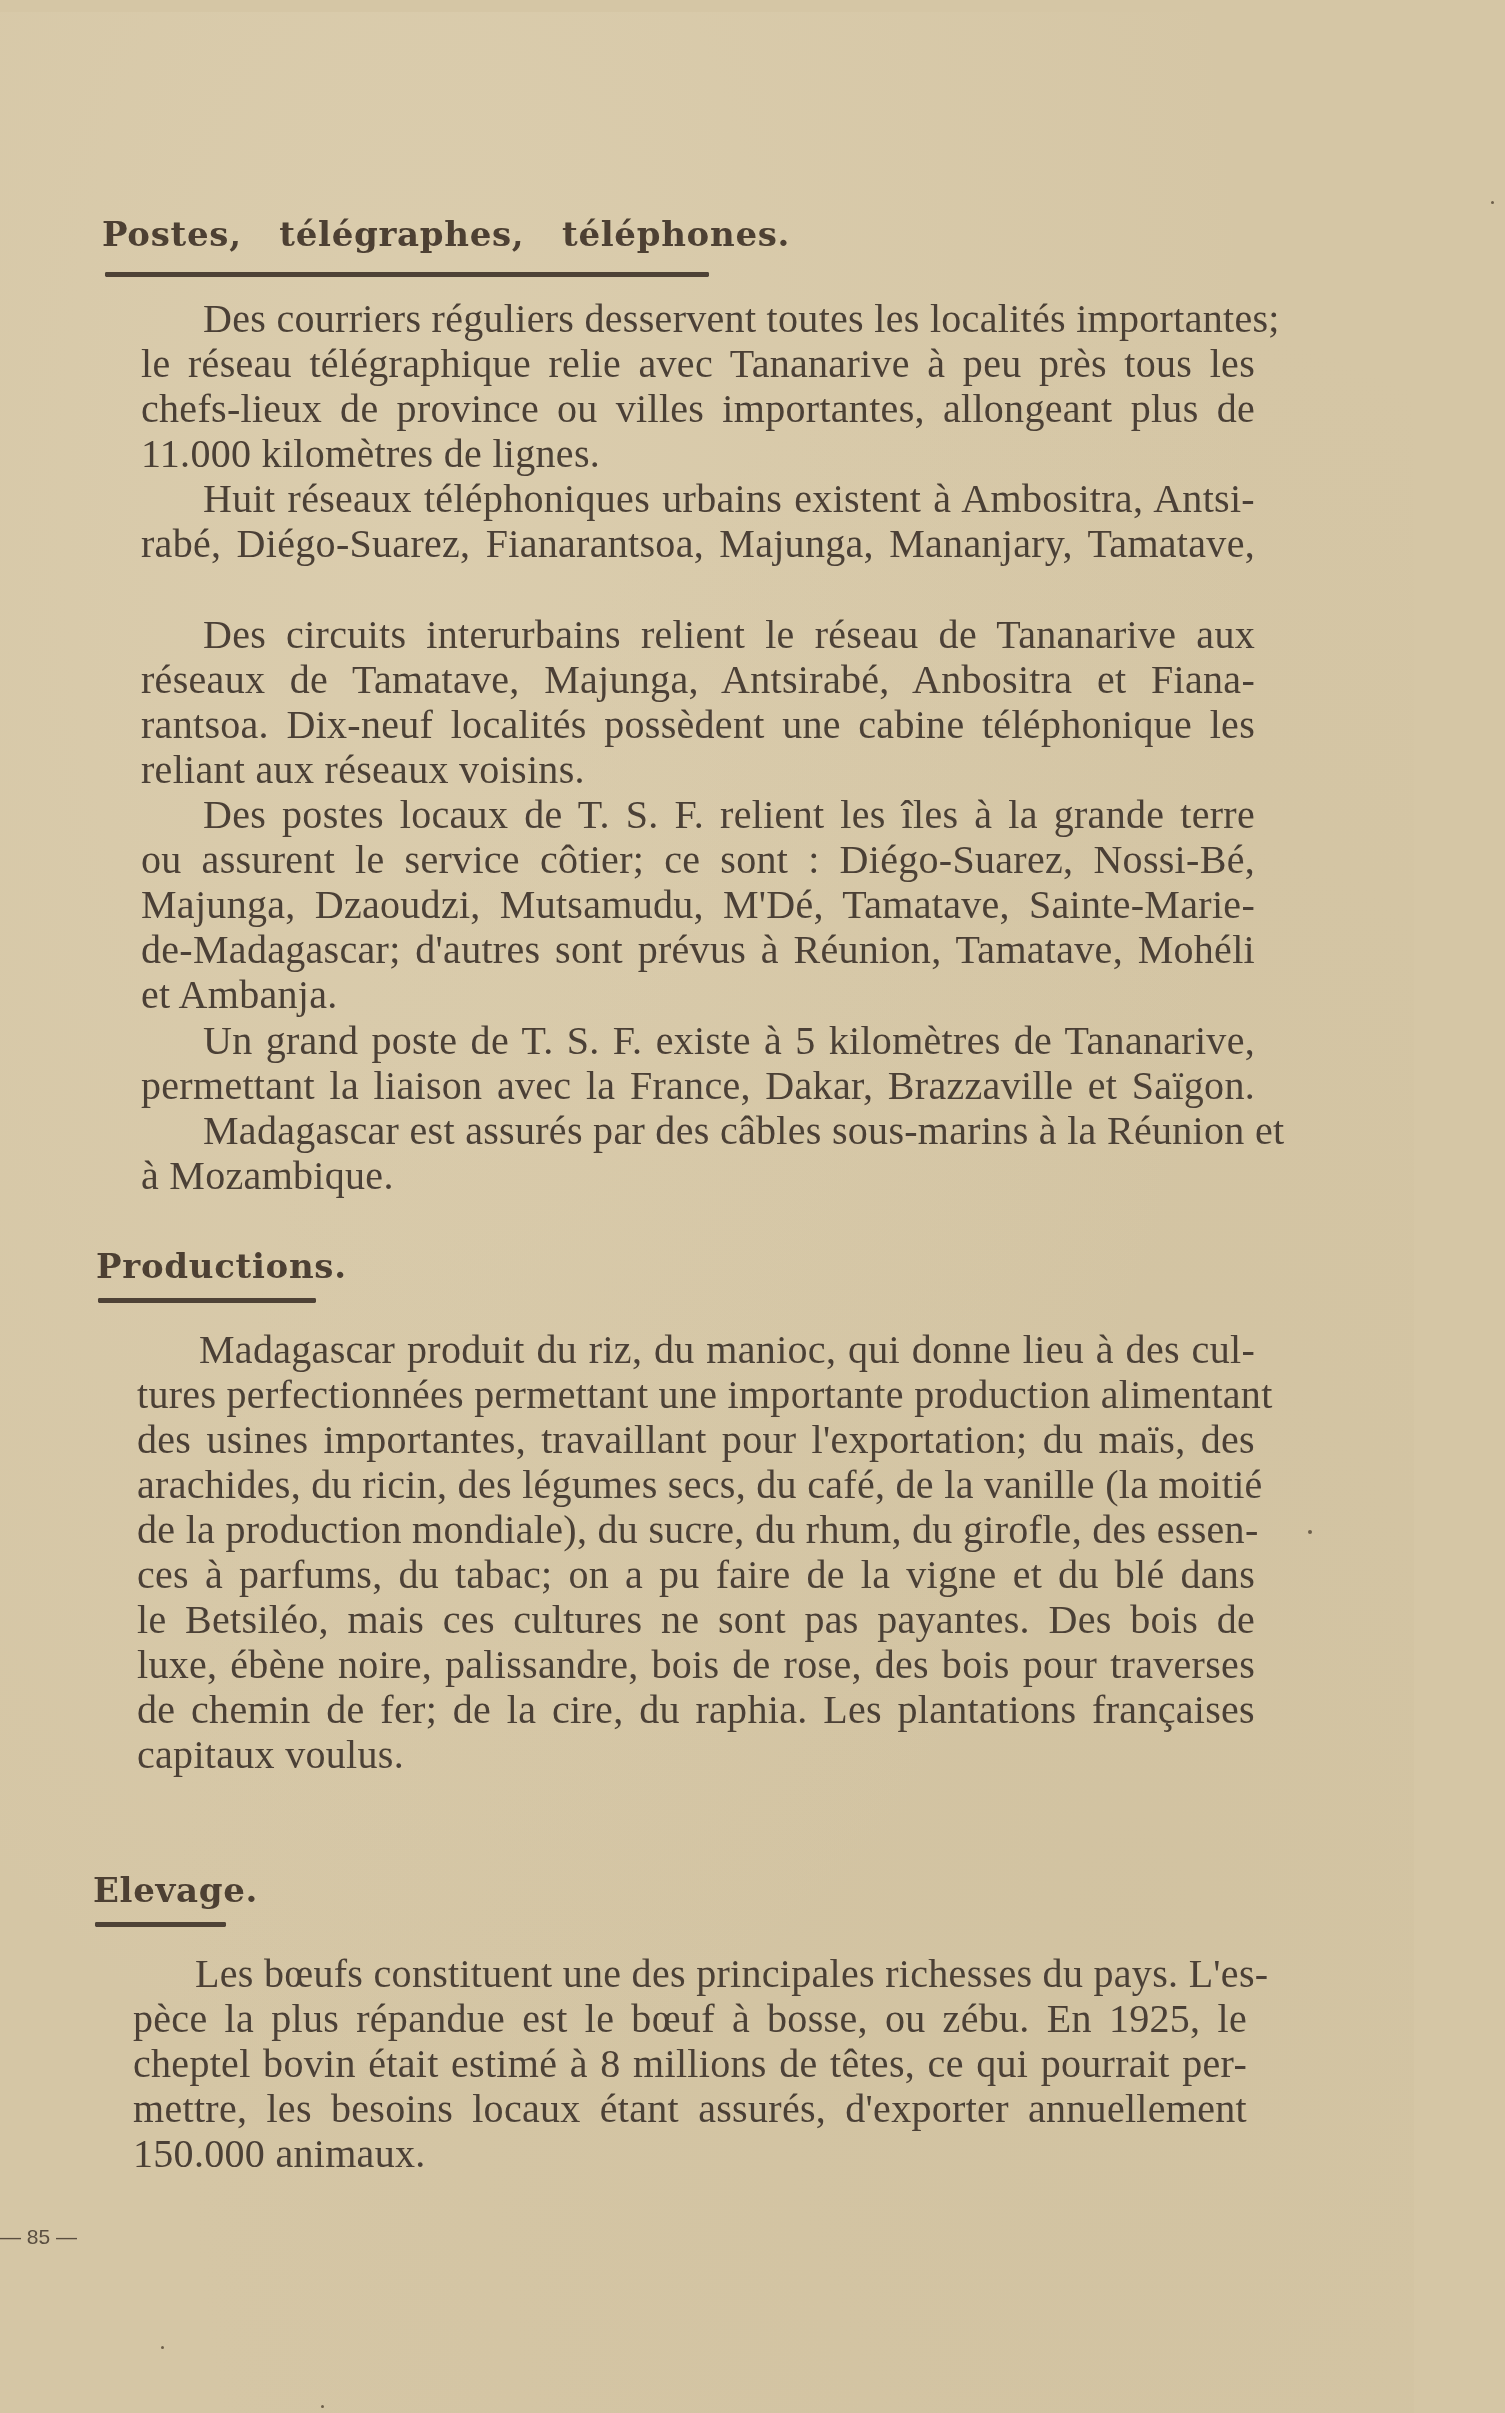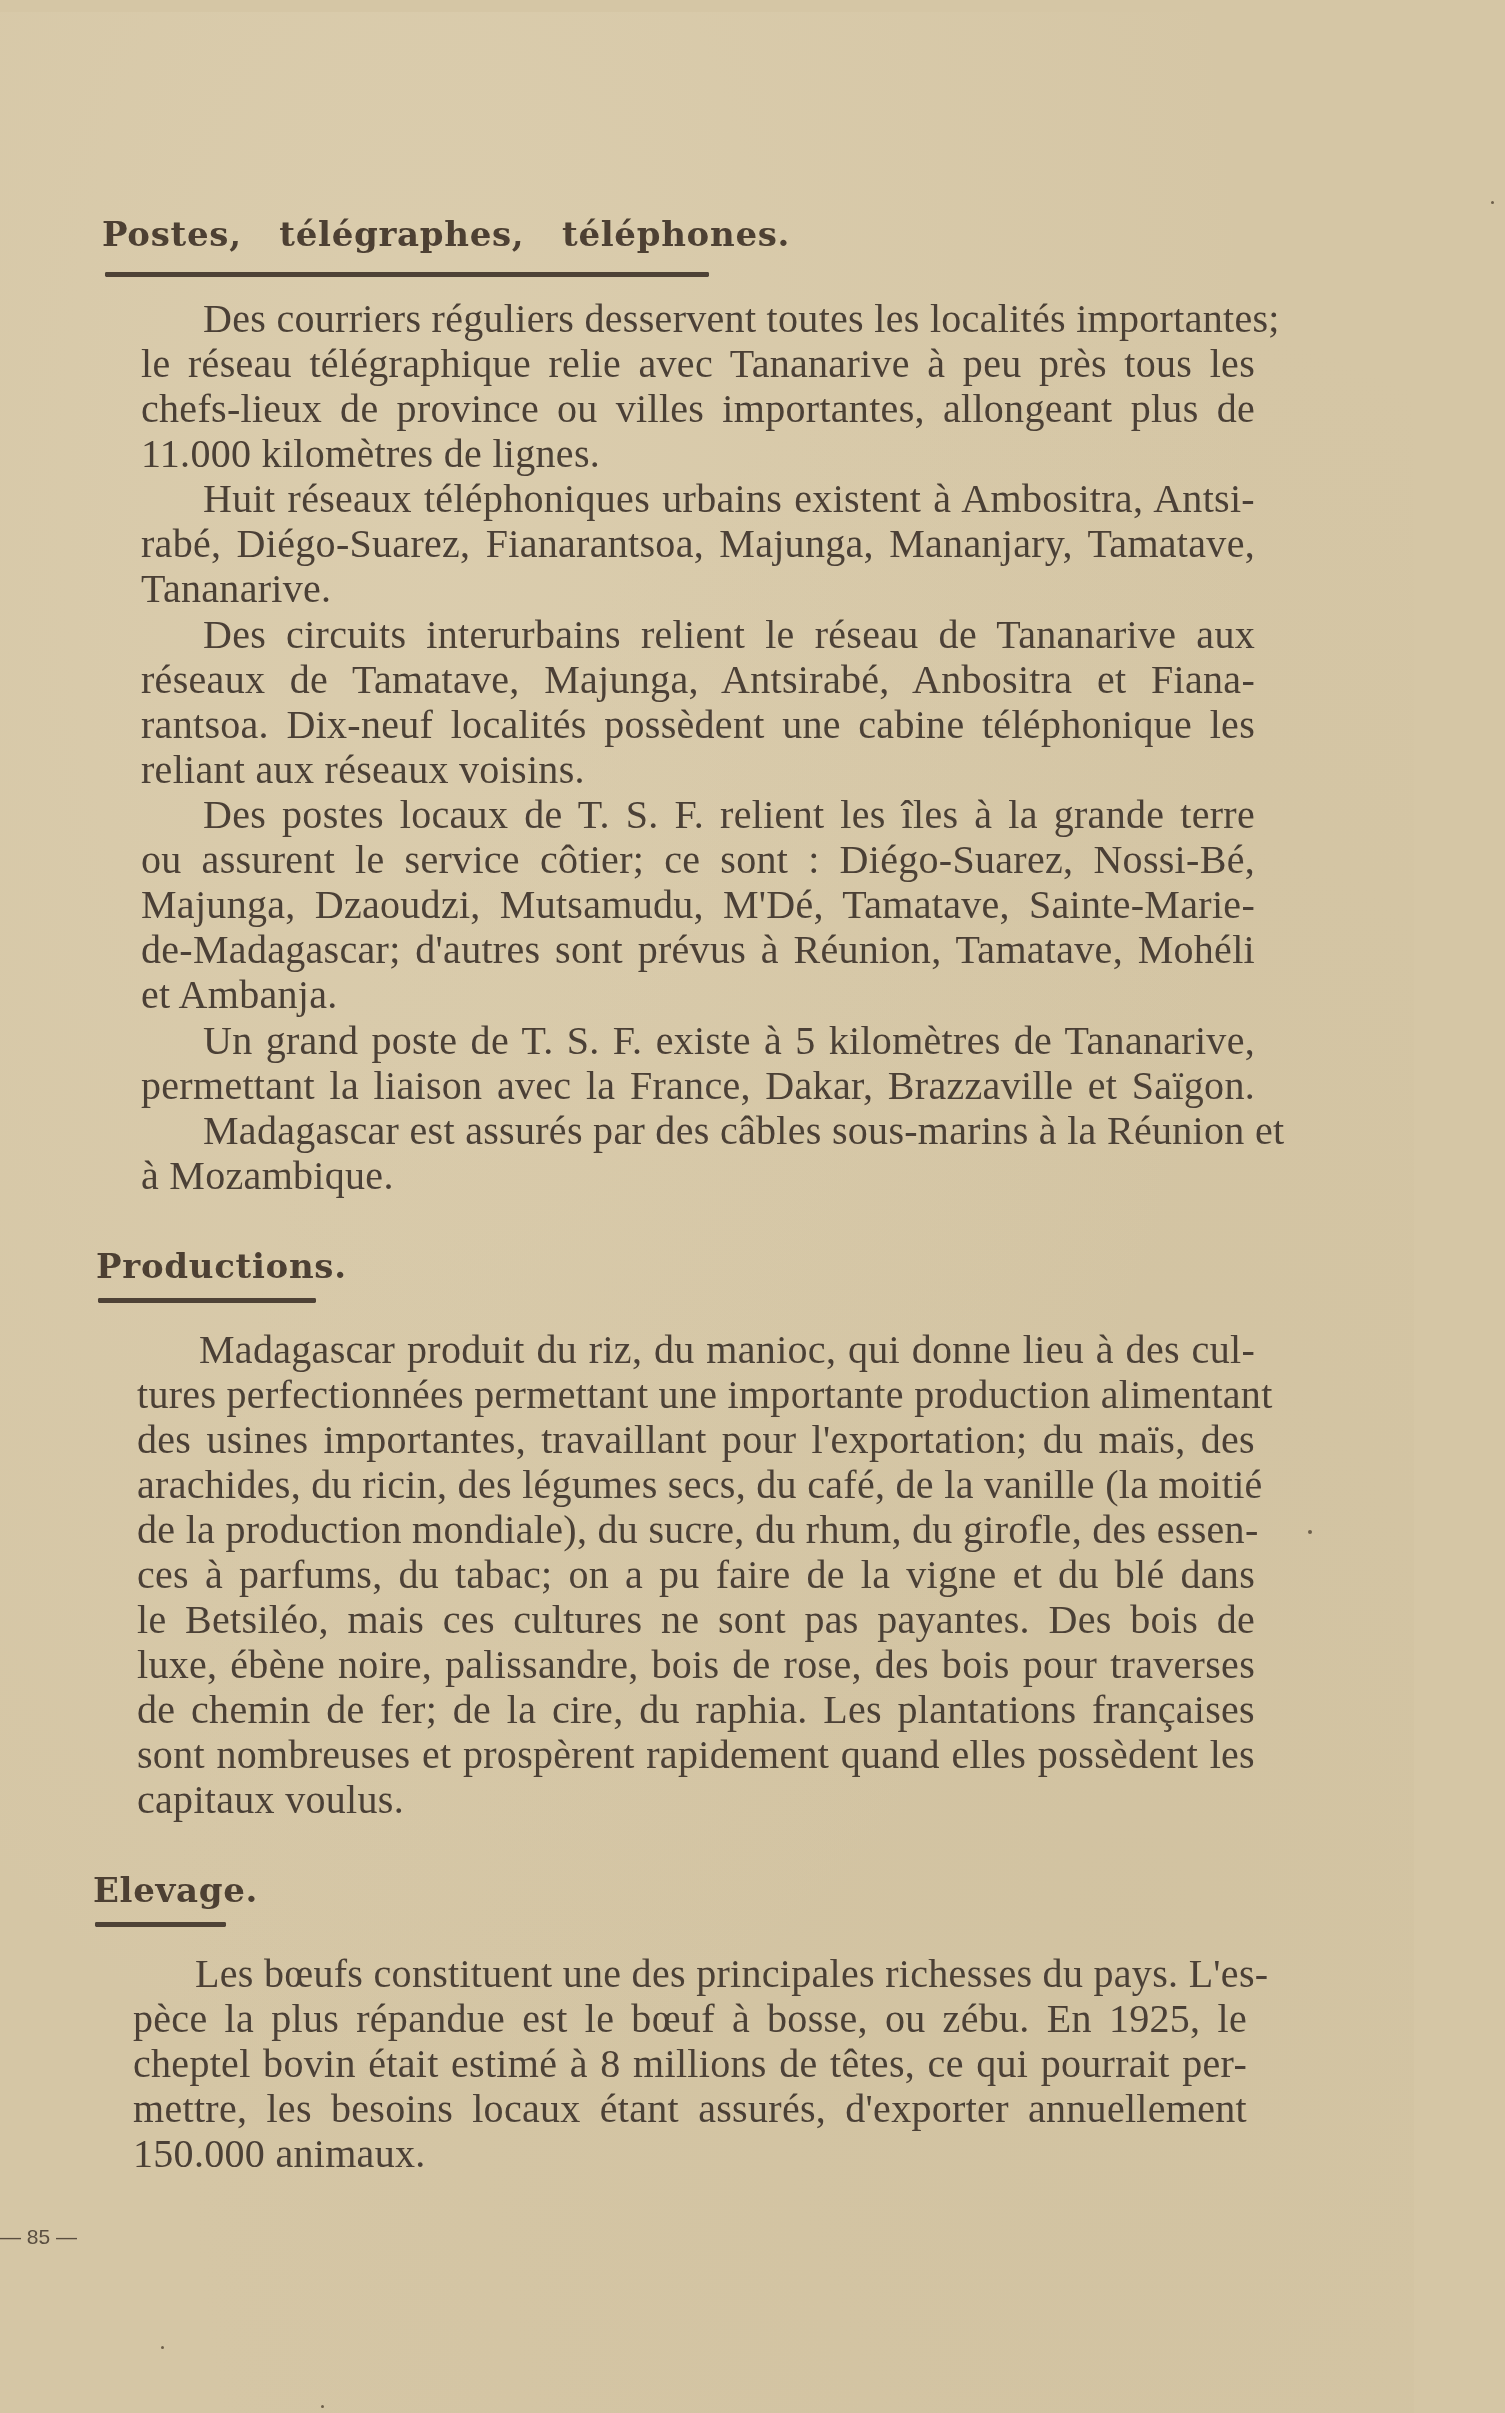--- a/index.html
+++ b/index.html
@@ -58,21 +58,20 @@
   <div class="para" style="top:284px;">
     <span class="line" style="padding-left:62px;">Des courriers réguliers desservent toutes les localités importantes;</span>
     <span class="line">le réseau télégraphique relie avec Tananarive à peu près tous les</span>
     <span class="line">chefs-lieux de province ou villes importantes, allongeant plus de</span>
     <span class="line last">11.000 kilomètres de lignes.</span>
   </div>
 
   <div class="para" style="top:464px;">
     <span class="line" style="padding-left:62px;">Huit réseaux téléphoniques urbains existent à Ambositra, Antsi-</span>
     <span class="line">rabé, Diégo-Suarez, Fianarantsoa, Majunga, Mananjary, Tamatave,</span>
-    <span class="line last">Tananarive.</span>
   </div>
 
   <div class="para" style="top:600px;">
     <span class="line" style="padding-left:62px;">Des circuits interurbains relient le réseau de Tananarive aux</span>
     <span class="line">réseaux de Tamatave, Majunga, Antsirabé, Anbositra et Fiana-</span>
     <span class="line">rantsoa. Dix-neuf localités possèdent une cabine téléphonique les</span>
     <span class="line last">reliant aux réseaux voisins.</span>
   </div>
 
   <div class="para" style="top:780px;">
@@ -99,21 +98,20 @@
   <div class="para" style="top:1315px; left:137px; width:1118px;">
     <span class="line" style="padding-left:62px;">Madagascar produit du riz, du manioc, qui donne lieu à des cul-</span>
     <span class="line">tures perfectionnées permettant une importante production alimentant</span>
     <span class="line">des usines importantes, travaillant pour l'exportation; du maïs, des</span>
     <span class="line">arachides, du ricin, des légumes secs, du café, de la vanille (la moitié</span>
     <span class="line">de la production mondiale), du sucre, du rhum, du girofle, des essen-</span>
     <span class="line">ces à parfums, du tabac; on a pu faire de la vigne et du blé dans</span>
     <span class="line">le Betsiléo, mais ces cultures ne sont pas payantes. Des bois de</span>
     <span class="line">luxe, ébène noire, palissandre, bois de rose, des bois pour traverses</span>
     <span class="line">de chemin de fer; de la cire, du raphia. Les plantations françaises</span>
-    <span class="line">sont nombreuses et prospèrent rapidement quand elles possèdent les</span>
     <span class="line last">capitaux voulus.</span>
   </div>
 
   <div class="heading" style="left:93px; top:1858px;">Elevage.</div>
   <div class="rule" style="left:95px; top:1910px; width:131px;"></div>
 
   <div class="para" style="top:1939px; left:133px; width:1114px;">
     <span class="line" style="padding-left:62px;">Les bœufs constituent une des principales richesses du pays. L'es-</span>
     <span class="line">pèce la plus répandue est le bœuf à bosse, ou zébu. En 1925, le</span>
     <span class="line">cheptel bovin était estimé à 8 millions de têtes, ce qui pourrait per-</span>

